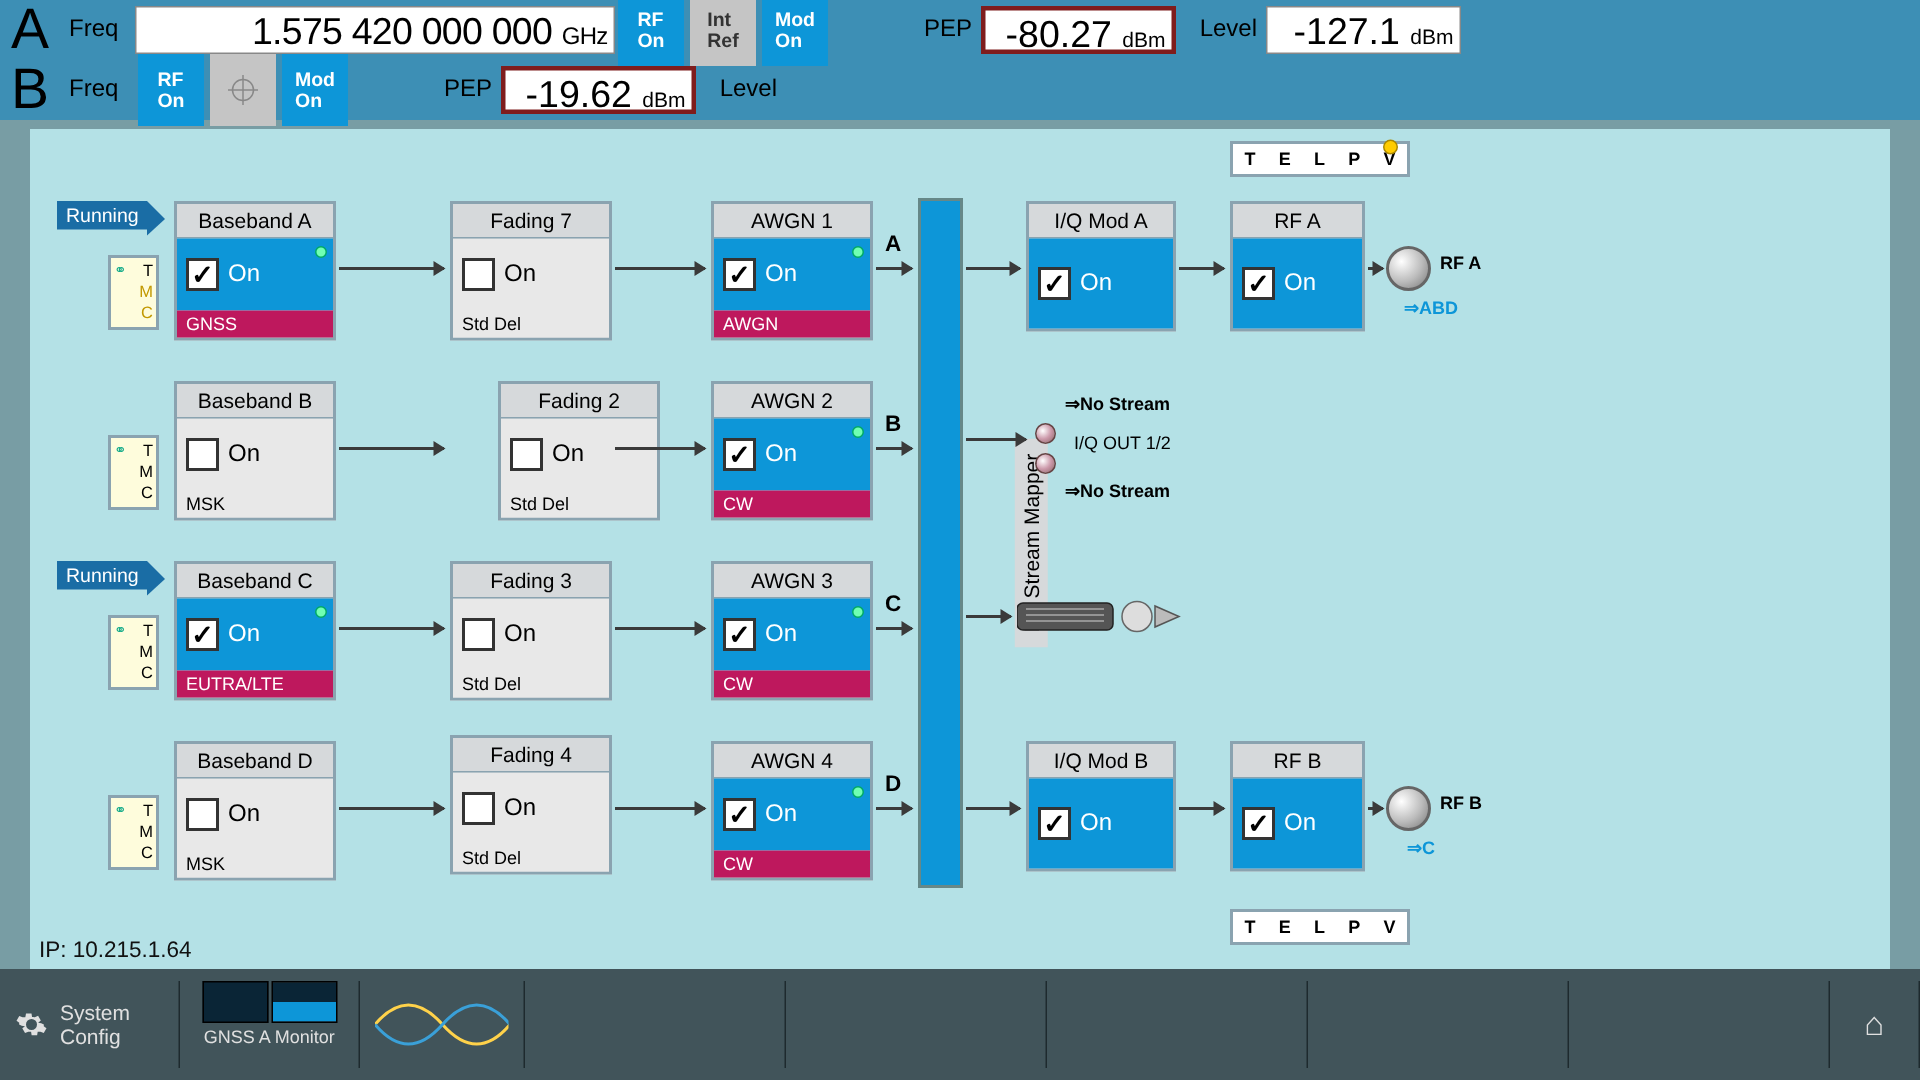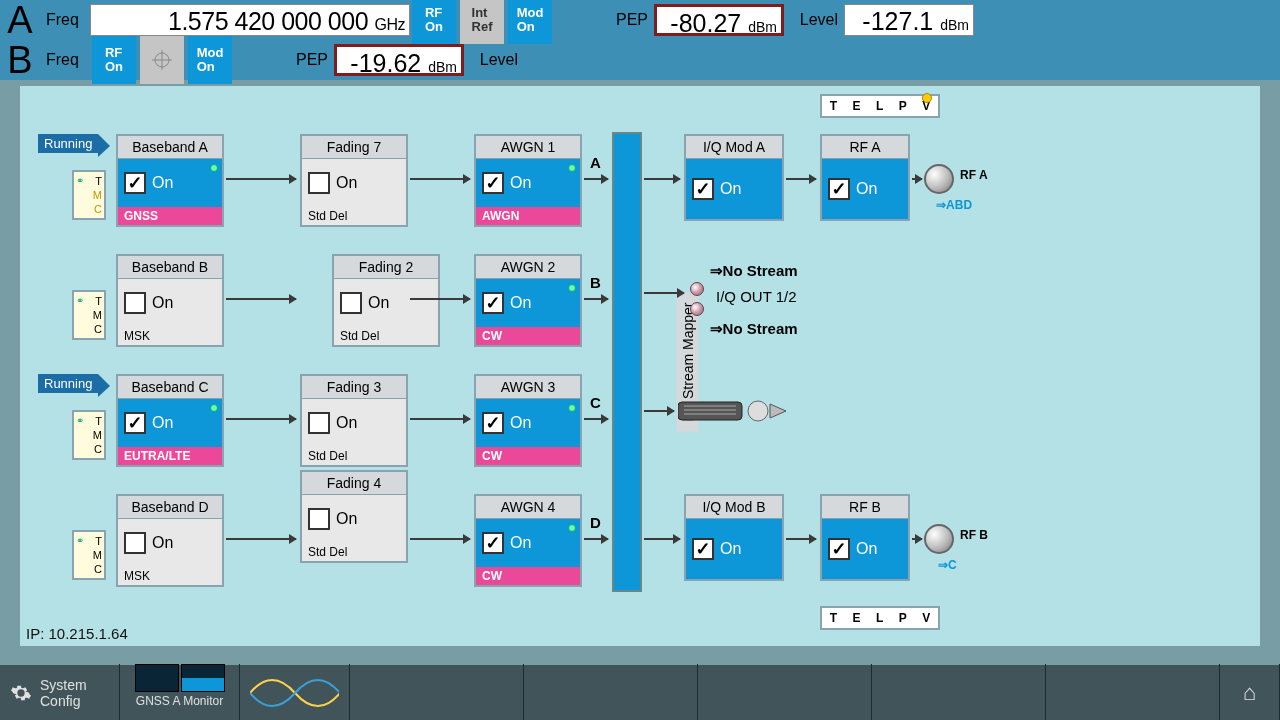--- a/index.html
+++ b/index.html
@@ -25,21 +25,21 @@
 
   
   .canvas { position: relative; background: #b4e1e6; margin: 6px 20px 0 20px; height: 560px; }
 
   
   .blk { position: absolute; width: 108px; border: 2px solid #8aa3b0; background: #e8e8e8; }
   .blk .title { background: #d6d9db; text-align: center; font-size: 14px; padding: 3px 0; border-bottom: 1px solid #8aa3b0; }
   .blk .body { height: 48px; display: flex; align-items: center; padding-left: 6px; gap: 6px; }
   .blk.blue .body { background: #0d96d8; color: #fff; }
   .blk .sub { font-size: 12px; padding: 2px 0 2px 6px; background: inherit; }
-  .blk.blue .sub { background: #ec4899; color: #fff; font-weight: bold; }
+  .blk.blue .sub { background: #be185d; color: #fff; }
   .cb { width: 22px; height: 22px; background: #fff; border: 2px solid #333; display: inline-flex; align-items: center; justify-content: center; }
   .cb.checked::after { content: "✓"; color: #000; font-size: 18px; font-weight: bold; }
   .dot { position: absolute; top: 28px; right: 4px; width: 8px; height: 8px; border-radius: 50%; background: #6fffb3; border:1px solid #0a6; }
 
   
   .sidebadge { position: absolute; width: 34px; border: 2px solid #8aa3b0; background: #fefcdc; font-size: 11px; text-align: right; padding: 2px 2px; }
   .sidebadge span { display:block; line-height:14px; }
   .sidebadge .o { color:#c29800; }
   .sidebadge .link { position:absolute; left:2px; top:2px; color:#1a8; font-size:10px; }
 
@@ -54,27 +54,27 @@
   .mapper { position:absolute; background:#0d96d8; width:30px; height:460px; border:2px solid #688; }
   .mapper .lbl { position:absolute; left:4px; top:50%; transform: translateY(-50%) rotate(-90deg); transform-origin:center; white-space:nowrap; background:#d6d9db; padding:3px 10px; font-size:14px; }
   .letter { position:absolute; font-weight:bold; font-size:15px; }
 
   .rfconn { position:absolute; width:30px; height:30px; border-radius:50%; background: radial-gradient(circle at 32% 32%, #fff, #bbb 55%, #777); border:2px solid #666; }
   .rfconn-lbl { position:absolute; font-size:12px; font-weight:bold; }
 
   .telpv { position:absolute; width:120px; height:24px; background:#fff; border:2px solid #8aa3b0; display:flex; align-items:center; justify-content:space-around; font-size:12px; font-weight:bold; }
   .telpv .led { width:10px; height:10px; border-radius:50%; background:#ffcc00; border:1px solid #aa8800; position:absolute; right:6px; top:-3px; }
 
-  .small-txt { position:absolute; font-size:15px; font-weight:bold; }
+  .small-txt { position:absolute; font-size:12px; font-weight:bold; }
   .bnc { position:absolute; width:14px; height:14px; border-radius:50%; background:radial-gradient(circle at 35% 35%, #fff, #c9a 50%, #866); border:1px solid #644; }
 
   .ip { position:absolute; bottom:4px; left:6px; font-size:15px; color:#111; }
 
   
-  .footer { position:absolute; bottom:0; left:0; right:0; height:55px; background:#41545a; color:#e0e0e0; display:flex; align-items:center; }
+  .footer { position:absolute; bottom:0; left:0; right:0; height:74px; background:#41545a; color:#e0e0e0; display:flex; align-items:center; }
   .footer .btn { height:58px; border-right:1px solid #1e2a2e; display:flex; align-items:center; padding:0 10px; font-size:14px; }
   .footer .btn.sys { width:120px; gap:8px; }
   .footer .gear { width:22px; height:22px; }
   .footer .mon { width:120px; flex-direction:column; gap:2px; font-size:12px; }
   .footer .mon .thumbs { display:flex; gap:2px; }
   .footer .mon .th { width:44px; height:28px; background:#0a2536; border:1px solid #000; }
   .footer .wave { width:110px; }
   .footer .home { margin-left:auto; width:60px; justify-content:center; font-size:22px; }
   .footer .pad { flex:1; border-right:1px solid #1e2a2e; height:58px; }
 </style>
@@ -234,21 +234,21 @@
     <div class="sub">Std Del</div>
   </div>
   <div class="blk" style="left:280px; top:288px;">
     <div class="title">Fading 3</div>
     <div class="body">
         <span class="cb"></span>
         <span>On</span>
       </div>
     <div class="sub">Std Del</div>
   </div>
-  <div class="blk" style="left:280px; top:384px;">
+  <div class="blk" style="left:280px; top:404px;">
     <div class="title">Fading 4</div>
     <div class="body">
         <span class="cb"></span>
         <span>On</span>
       </div>
     <div class="sub">Std Del</div>
   </div>
 
   <div class="blk blue" style="left:454px; top:48px;">
     <div class="title">AWGN 1</div>

